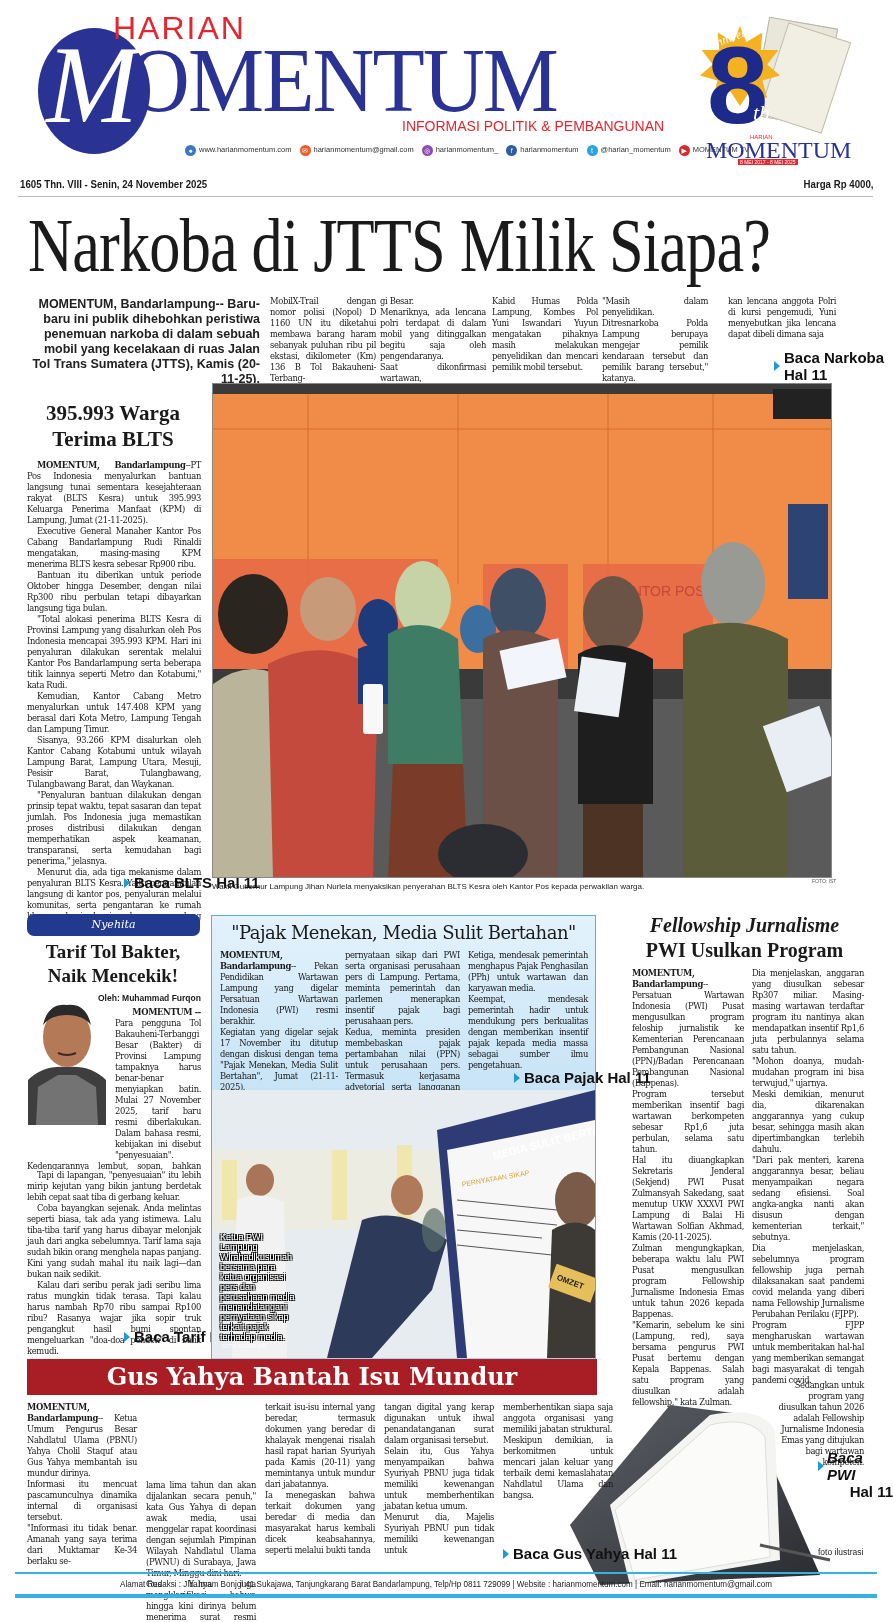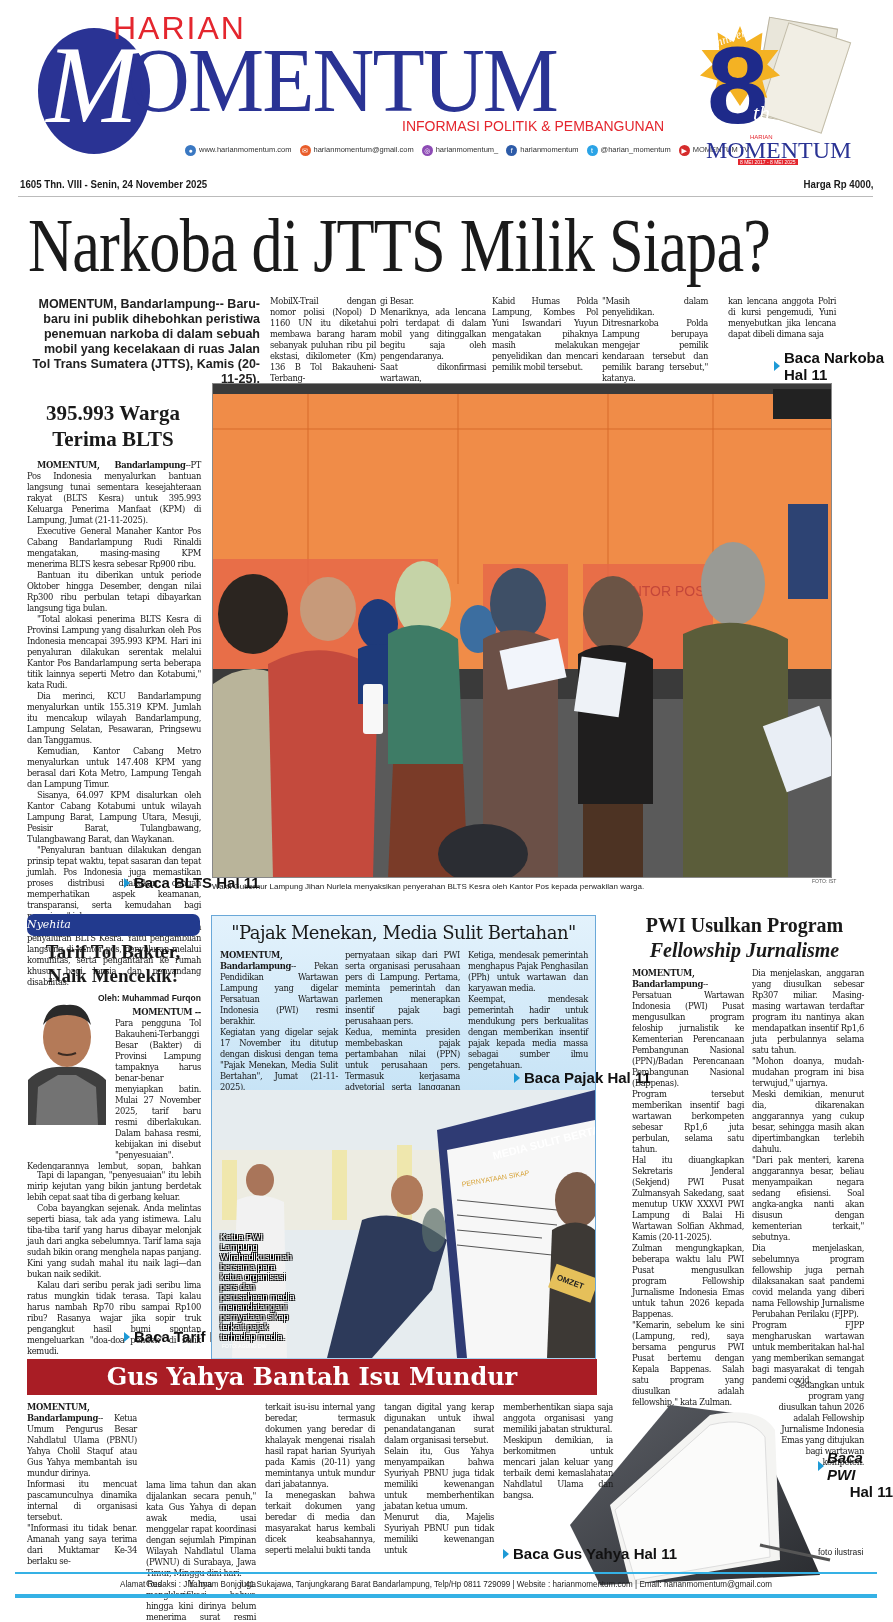--- a/index.html
+++ b/index.html
@@ -40,21 +40,21 @@
   .tri { width: 0; height: 0; border-top: 5px solid transparent; border-bottom: 5px solid transparent; border-left: 6px solid #1e9ad6; display: inline-block; }
 
   .h2 { font-family: Liberation Serif, serif; font-weight: bold; text-align: center; color: #1a1a1a; }
 
   
   #photo1 { left: 212px; top: 383px; width: 620px; height: 495px; border: 1px solid #888; overflow: hidden; background: #f18e4a; }
   #caption1 { left: 212px; top: 882px; font-family: "Liberation Sans", sans-serif; font-size: 8px; color: #222; }
   #credit1 { left: 812px; top: 878px; font-family: "Liberation Sans", sans-serif; font-size: 5px; color: #555; }
 
   
-  #nyehita-badge { left: 27px; top: 914px; width: 173px; height: 22px; border-radius: 7px; background: #223a8e; color: #fff; text-align: left; font-family: "DejaVu Serif", serif; font-style: italic; font-size: 11px; line-height: 22px; }
+  #nyehita-badge { left: 27px; top: 914px; width: 173px; height: 22px; border-radius: 7px; background: #223a8e; color: #fff; text-align: center; font-family: "DejaVu Serif", serif; font-style: italic; font-size: 11px; line-height: 22px; }
 
   
   #pajak-box { left: 211px; top: 915px; width: 385px; height: 445px; border: 1px solid #6aa8d8; background: linear-gradient(#e3f2fc, #b9dcf3 60%, #a9d3f0); }
   #photo2 { left: 212px; top: 1090px; width: 383px; height: 268px; overflow: hidden; background: linear-gradient(180deg,#d7e4ef 0%,#f5f5f0 40%,#cfd9e0 100%); }
   #caption2 { left: 220px; top: 1232px; width: 80px; font-family: "Liberation Sans", sans-serif; font-size: 9px; line-height: 10px; color: #fff; text-shadow: -1px -1px 0 #000, 1px -1px 0 #000, -1px 1px 0 #000, 1px 1px 0 #000; }
 
   
   #red-banner { left: 27px; top: 1359px; width: 570px; height: 36px; background: #a91d25; }
   #red-title { left: 27px; top: 1359px; width: 570px; height: 36px; color: #fff; font-family: "DejaVu Serif", serif; font-weight: bold; font-size: 24px; line-height: 36px; text-align: center; }
 
@@ -134,23 +134,22 @@
 
 <div class="abs h2" style="left:18px; top:400px; width:190px; font-size:21px; line-height:26px;">
   <div>395.993 Warga</div>
   <div>Terima BLTS</div>
 </div>
 <div class="abs body" style="left:27px; top:460px; width:174px;">
   <p><b>MOMENTUM, Bandarlampung</b><span>--PT Pos Indonesia menyalurkan bantuan langsung tunai sementara kesejahteraan rakyat (BLTS Kesra) untuk 395.993 Keluarga Penerima Manfaat (KPM) di Lampung, Jumat (21-11-2025).</span></p>
   <p>Executive General Manaher Kantor Pos Cabang Bandarlampung Rudi Rinaldi mengatakan, masing-masing KPM menerima BLTS kesra sebesar Rp900 ribu.</p>
   <p>Bantuan itu diberikan untuk periode Oktober hingga Desember, dengan nilai Rp300 ribu perbulan tetapi dibayarkan langsung tiga bulan.</p>
   <p>"Total alokasi penerima BLTS Kesra di Provinsi Lampung yang disalurkan oleh Pos Indonesia mencapai 395.993 KPM. Hari ini penyaluran dilakukan serentak melalui Kantor Pos Bandarlampung serta beberapa titik lainnya seperti Metro dan Kotabumi," kata Rudi.</p>
-  <p>Dia merinci, KCU Bandarlampung menyalurkan untik 155.319 KPM. Jumlah itu mencakup wilayah Bandarlampung, Lampung Selatan, Pesawaran, Pringsewu dan Tanggamus.</p>
   <p>Kemudian, Kantor Cabang Metro menyalurkan untuk 147.408 KPM yang berasal dari Kota Metro, Lampung Tengah dan Lampung Timur.</p>
-  <p>Sisanya, 64.097 KPM disalurkan oleh Kantor Cabang Kotabumi untuk wilayah Lampung Barat, Lampung Utara, Mesuji, Pesisir Barat, Tulangbawang, Tulangbawang Barat, dan Waykanan.</p>
+  <p>Sisanya, 93.266 KPM disalurkan oleh Kantor Cabang Kotabumi untuk wilayah Lampung Barat, Lampung Utara, Mesuji, Pesisir Barat, Tulangbawang, Tulangbawang Barat, dan Waykanan.</p>
   <p>"Penyaluran bantuan dilakukan dengan prinsip tepat waktu, tepat sasaran dan tepat jumlah. Pos Indonesia juga memastikan proses distribusi dilakukan dengan memperhatikan aspek keamanan, transparansi, serta kemudahan bagi penerima," jelasnya.</p>
   <p>Menurut dia, ada tiga mekanisme dalam penyaluran BLTS Kesra. Yaitu pengambilan langsung di kantor pos, penyaluran melalui komunitas, serta pengantaran ke rumah khusus bagi lansia dan penyandang disabilitas.</p>
 </div>
 <div class="abs baca" style="left:124px; top:874px;">
     <span class="tri"></span>
     <span>Baca BLTS Hal 11</span>
   </div>
 
 <div class="abs" id="photo1">
   <svg width="620" height="495" viewBox="0 0 620 495">
@@ -271,22 +270,22 @@
     <path d="M25 110 Q48 100 72 112 L75 268 L20 268 Z" fill="#f2f2f2"></path>
     <ellipse cx="195" cy="105" rx="16" ry="20" fill="#b07a5a"></ellipse>
     <path d="M150 130 Q190 115 235 150 L220 200 L160 268 L115 268 Z" fill="#2d3a5a"></path>
     <ellipse cx="222" cy="140" rx="12" ry="22" fill="#5a6e6a" opacity="0.7"></ellipse>
   </svg>
 </div>
 <div class="abs" id="caption2">Ketua PWI Lampung Wirahadikusumah bersama para ketua organisasi pers dan perusahaan media menandatangani pernyataan sikap terkait pajak terhadap media.</div>
 <div class="abs sans" style="left:222px; top:1343px; font-size:5px; color:#fff;">FOTO: AGUNG DW</div>
 
 <div class="abs h2" style="left:602px; top:913px; width:285px; font-size:20px; line-height:25px;">
+  <div style="font-style:italic;">Fellowship Jurnalisme</div>
   <div>PWI Usulkan Program</div>
-  <div style="font-style:italic;">Fellowship Jurnalisme</div>
 </div>
 <div class="abs body" style="left:632px; top:968px; width:112px; white-space:pre-line;"><b>MOMENTUM, Bandarlampung</b><span>-- Persatuan Wartawan Indonesia (PWI) Pusat mengusulkan program feloship jurnalistik ke Kementerian Perencanaan Pembangunan Nasional (PPN)/Badan Perencanaan Pembangunan Nasional (Bappenas).
 Program tersebut memberikan insentif bagi wartawan berkompeten sebesar Rp1,6 juta perbulan, selama satu tahun.
 Hal itu diuangkapkan Sekretaris Jenderal (Sekjend) PWI Pusat Zulmansyah Sakedang, saat menutup UKW XXXVI PWI Lampung di Balai Hi Wartawan Solfian Akhmad, Kamis (20-11-2025).
 Zulman mengungkapkan, beberapa waktu lalu PWI Pusat mengusulkan program Fellowship Jurnalisme Indonesia Emas untuk tahun 2026 kepada Bappenas.
 "Kemarin, sebelum ke sini (Lampung, red), saya bersama pengurus PWI Pusat bertemu dengan Kepala Bappenas. Salah satu program yang diusulkan adalah fellowship," kata Zulman.</span></div>
 <div class="abs body" style="left:752px; top:968px; width:112px; white-space:pre-line;">Dia menjelaskan, anggaran yang diusulkan sebesar Rp307 miliar. Masing-masing wartawan terdaftar program itu nantinya akan mendapatkan insentif Rp1,6 juta perbulannya selama satu tahun.
 "Mohon doanya, mudah-mudahan program ini bisa terwujud," ujarnya.
 Meski demikian, menurut dia, dikarenakan anggarannya yang cukup besar, sehingga masih akan dipertimbangkan terlebih dahulu.
 "Dari pak menteri, karena anggarannya besar, beliau menyampaikan negara sedang efisiensi. Soal angka-angka nanti akan disusun dengan kementerian terkait," sebutnya.

